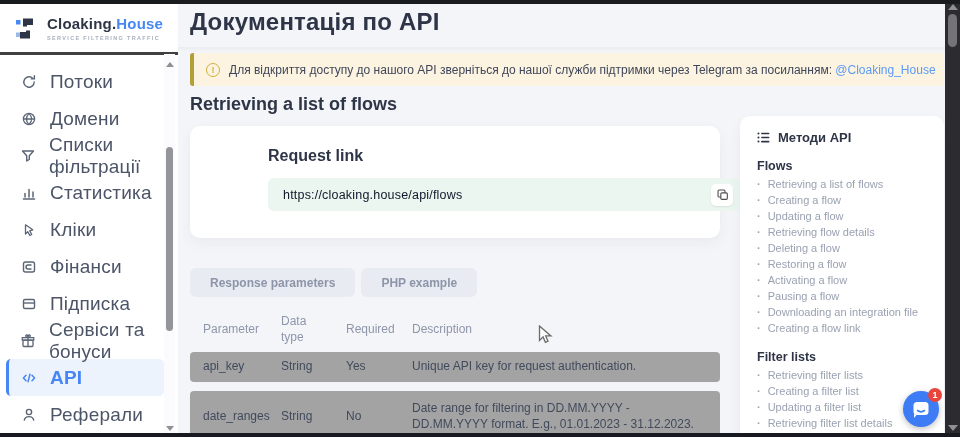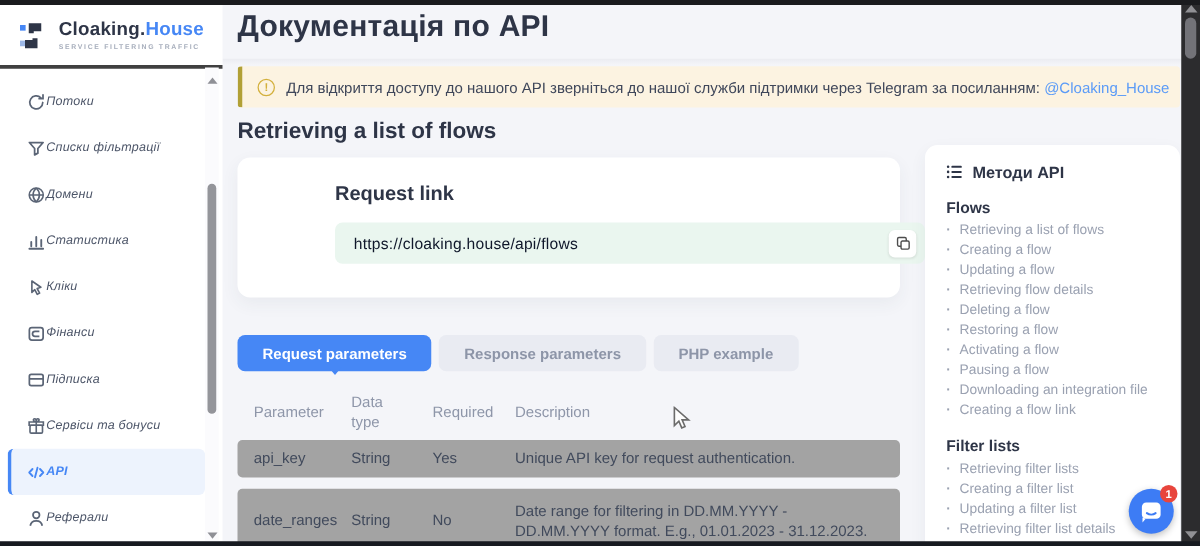--- a/index.html
+++ b/index.html
@@ -21,21 +21,21 @@
   .logo-row { display:flex; align-items:center; padding:11px 0 10px 13px; border-bottom:3px solid #404040; }
   .logo-mark { width:27px; height:27px; flex:0 0 27px; }
   .logo-text { margin-left:7px; line-height:1.1; }
   .logo-name { font-size:15px; font-weight:800; color:#2e3547; letter-spacing:0.2px; }
   .logo-name .accent { color:#4687f5; }
   .logo-tagline { font-size:5.5px; letter-spacing:1.35px; color:#a7aebc; margin-top:2px; font-weight:700; }
   .side-menu { margin-top:8px; }
   .side-item { display:flex; align-items:center; height:37px; padding-left:20px; cursor:pointer; }
   .side-icon { width:17px; height:17px; display:inline-flex; align-items:center; justify-content:center; }
   .side-icon svg { width:16px; height:16px; }
-  .side-label { font-size:10px; color:#4c5568; letter-spacing:0.2px;font-style:italic; }
+  .side-label { margin-left:13px; font-size:19px; color:#4c5568; letter-spacing:0.2px; }
   .side-item.active { margin:0 14px 0 6px; padding-left:11px; height:37px; background:#edf3fd; border-left:3px solid #4687f5; border-radius:5px; }
   .side-item.active .side-label { color:#4687f5; font-weight:700; }
 
   
   .side-scrollbar { position:absolute; right:3px; top:50px; width:11px; height:383px; background:#fbfbfd; z-index:6; }
   .ss-arrow-up { position:absolute; left:2px; top:8px; width:0; height:0; border-left:4px solid transparent; border-right:4px solid transparent; border-bottom:5px solid #8f9096; }
   .ss-thumb { position:absolute; left:2px; top:93px; width:7px; height:184px; border-radius:4px; background:#94959a; }
   .ss-arrow-down { position:absolute; left:2px; bottom:6px; width:0; height:0; border-left:4px solid transparent; border-right:4px solid transparent; border-top:5px solid #8f9096; }
 
   
@@ -113,34 +113,34 @@
           <span class="side-icon">
             <svg viewBox="0 0 16 16" fill="none" stroke="#5b6576" stroke-width="1.4" stroke-linecap="round">
               <path d="M13.2 8a5.2 5.2 0 1 1-1.5-3.7"></path>
               <path d="M13.4 1.8v3.1h-3.1"></path>
             </svg>
           </span>
           <span class="side-label">Потоки</span>
         </div>
         <div class="side-item">
           <span class="side-icon">
-            <svg viewBox="0 0 16 16" fill="none" stroke="#5b6576" stroke-width="1.4" stroke-linejoin="round">
-              <path d="M2.5 3h11L9.3 7.8v3.7l-2.6 1.4V7.8z"></path>
-            </svg>
-          </span>
-          <span class="side-label">Списки фільтрації</span>
-        </div>
-        <div class="side-item">
-          <span class="side-icon">
             <svg viewBox="0 0 16 16" fill="none" stroke="#5b6576" stroke-width="1.3">
               <circle cx="8" cy="8" r="5.6"></circle>
               <path d="M2.6 8h10.8M8 2.4c-3.4 3.4-3.4 7.8 0 11.2M8 2.4c3.4 3.4 3.4 7.8 0 11.2"></path>
             </svg>
           </span>
           <span class="side-label">Домени</span>
+        </div>
+        <div class="side-item">
+          <span class="side-icon">
+            <svg viewBox="0 0 16 16" fill="none" stroke="#5b6576" stroke-width="1.4" stroke-linejoin="round">
+              <path d="M2.5 3h11L9.3 7.8v3.7l-2.6 1.4V7.8z"></path>
+            </svg>
+          </span>
+          <span class="side-label">Списки фільтрації</span>
         </div>
         <div class="side-item">
           <span class="side-icon">
             <svg viewBox="0 0 16 16" fill="none" stroke="#5b6576" stroke-width="1.5" stroke-linecap="round">
               <path d="M4 12V8.5M8 12V4.5M12 12V7M2.5 14h11"></path>
             </svg>
           </span>
           <span class="side-label">Статистика</span>
         </div>
         <div class="side-item">
@@ -223,21 +223,20 @@
       <button class="copy-btn">
         <svg width="13" height="13" viewBox="0 0 14 14">
           <rect x="2.2" y="2.2" width="7.5" height="7.5" rx="1.2" fill="none" stroke="#4d4d4d" stroke-width="1.2"></rect>
           <rect x="5.2" y="5.2" width="7" height="7" rx="1.2" fill="#fff" stroke="#4d4d4d" stroke-width="1.2"></rect>
         </svg>
       </button>
     </div>
   </section>
 
   <div class="tabs">
-      <button class="tab active">Request parameters</button>
       <button class="tab">Response parameters</button>
       <button class="tab">PHP example</button>
     </div>
 
   <div class="param-table">
     <div class="t-head">
         <span class="cell c1">Parameter</span>
         <span class="cell c2">Data type</span>
         <span class="cell c3">Required</span>
         <span class="cell c4">Description</span>

